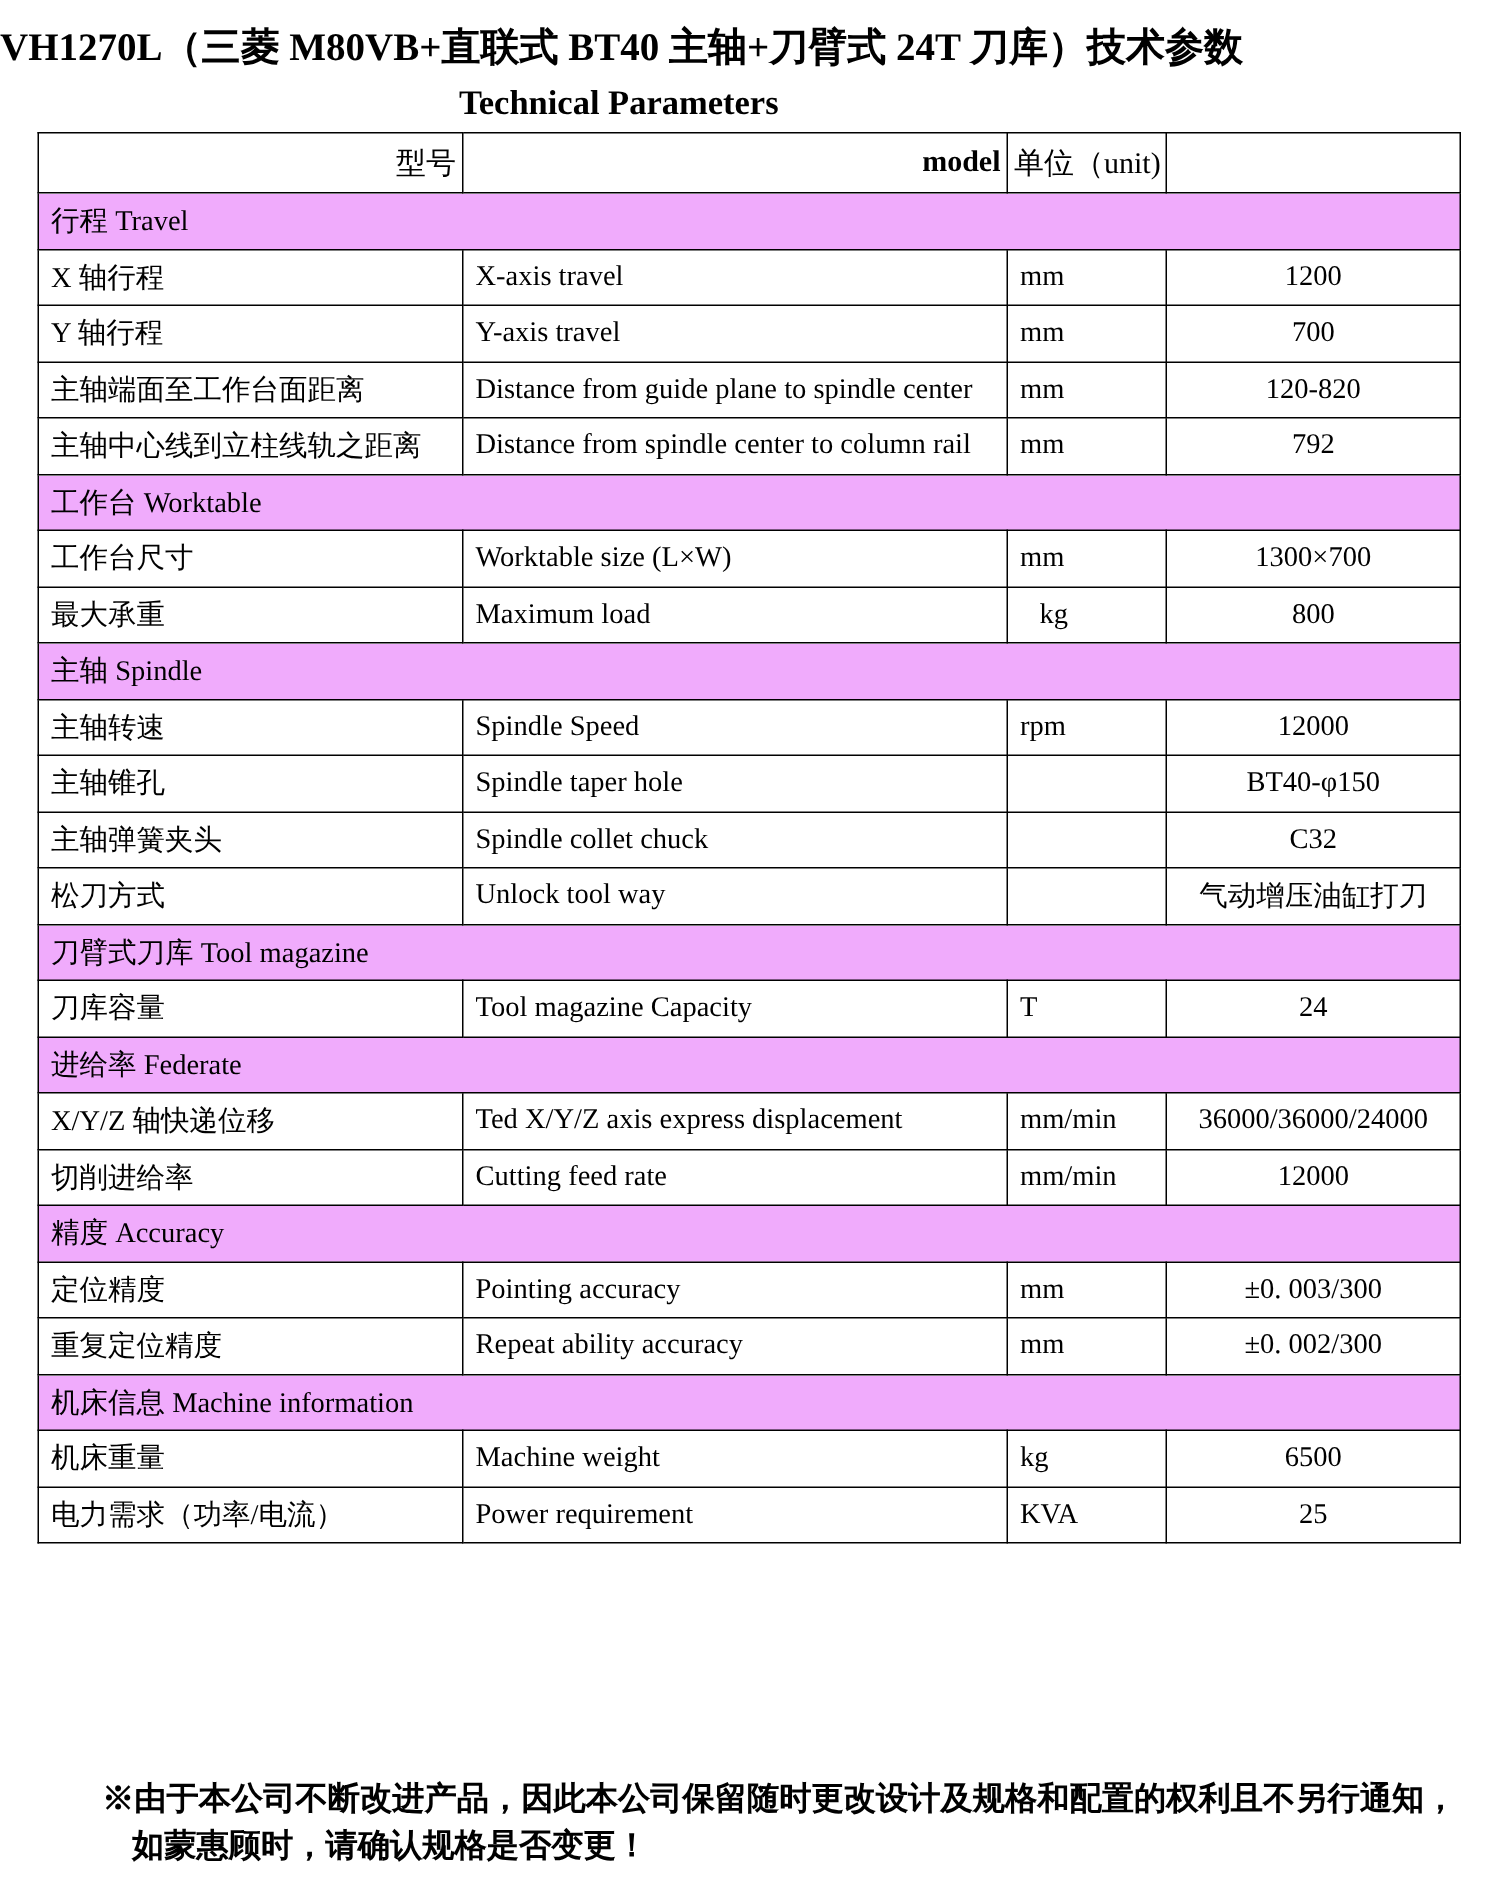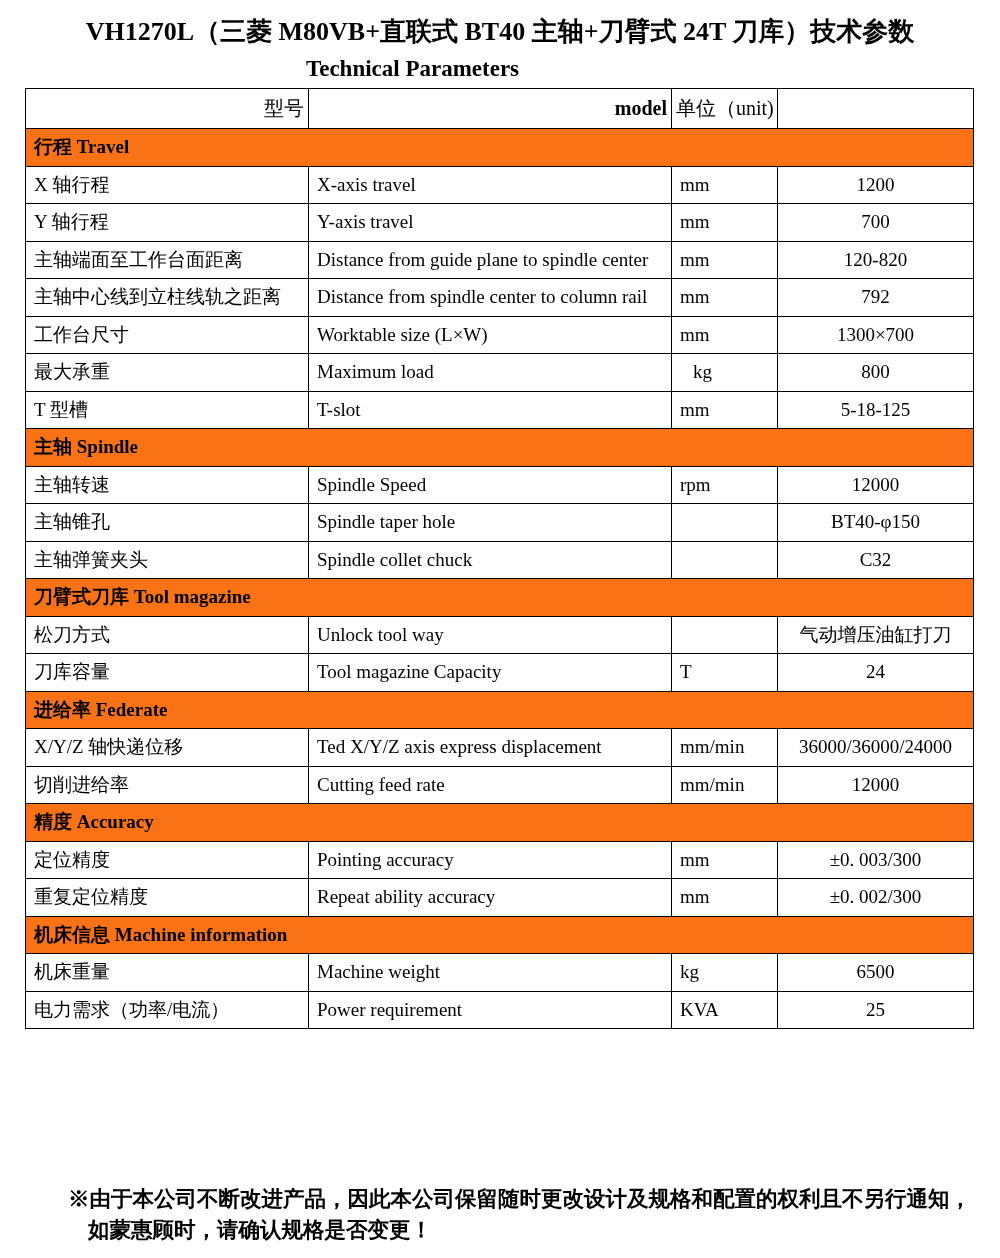--- a/index.html
+++ b/index.html
@@ -13,21 +13,21 @@
     font-family: "Liberation Serif", "DejaVu Serif", serif;
     color: #000000;
     position: relative;
     overflow: hidden;
   }
   .page-title {
     position: absolute;
     top: 14px;
     left: 0;
     width: 1000px;
-    text-align: center;
+    text-align: left;
     font-size: 26px;
     font-weight: bold;
     white-space: nowrap;
   }
   .page-subtitle {
     position: absolute;
     top: 56px;
     left: 0;
     width: 825px;
     text-align: center;
@@ -52,22 +52,22 @@
   }
   tr.header-row { height: 40px; }
   tr.header-row td {
     text-align: right;
     font-size: 20px;
     padding: 0 4px;
   }
   tr.header-row td.th-model { font-weight: bold; }
   tr.body-row { height: 37.5px; }
   td.section {
-    background: #f97316;
-    font-weight: bold;
+    background: #f0abfc;
+    font-weight: normal;
     font-size: 20px;
   }
   td.cell-value { padding-left: 10px; text-align: center; }
   td.cell-unit.indent { padding-left: 21px; }
   .footnote {
     position: absolute;
     left: 68px;
     top: 1184px;
     width: 912px;
     font-weight: bold;
@@ -119,38 +119,35 @@
         <td class="cell-unit">mm</td>
         <td class="cell-value">120-820</td>
       </tr>
       <tr class="body-row">
         <td class="cell-cn">主轴中心线到立柱线轨之距离</td>
         <td class="cell-en">Distance from spindle center to column rail</td>
         <td class="cell-unit">mm</td>
         <td class="cell-value">792</td>
       </tr>
       <tr class="body-row">
+        <td colspan="4" class="section">工作台 Worktable</td>
+      </tr>
+      <tr class="body-row">
         <td class="cell-cn">工作台尺寸</td>
         <td class="cell-en">Worktable size (L×W)</td>
         <td class="cell-unit">mm</td>
         <td class="cell-value">1300×700</td>
       </tr>
       <tr class="body-row">
         <td class="cell-cn">最大承重</td>
         <td class="cell-en">Maximum load</td>
         <td class="cell-unit indent">kg</td>
         <td class="cell-value">800</td>
       </tr>
       <tr class="body-row">
-        <td class="cell-cn">T 型槽</td>
-        <td class="cell-en">T-slot</td>
-        <td class="cell-unit">mm</td>
-        <td class="cell-value">5-18-125</td>
-      </tr>
-      <tr class="body-row">
         <td colspan="4" class="section">主轴 Spindle</td>
       </tr>
       <tr class="body-row">
         <td class="cell-cn">主轴转速</td>
         <td class="cell-en">Spindle Speed</td>
         <td class="cell-unit">rpm</td>
         <td class="cell-value">12000</td>
       </tr>
       <tr class="body-row">
         <td class="cell-cn">主轴锥孔</td>
@@ -158,29 +155,29 @@
         <td class="cell-unit"></td>
         <td class="cell-value">BT40-φ150</td>
       </tr>
       <tr class="body-row">
         <td class="cell-cn">主轴弹簧夹头</td>
         <td class="cell-en">Spindle collet chuck</td>
         <td class="cell-unit"></td>
         <td class="cell-value">C32</td>
       </tr>
       <tr class="body-row">
-        <td colspan="4" class="section">刀臂式刀库 Tool magazine</td>
-      </tr>
-      <tr class="body-row">
         <td class="cell-cn">松刀方式</td>
         <td class="cell-en">Unlock tool way</td>
         <td class="cell-unit"></td>
         <td class="cell-value">气动增压油缸打刀</td>
       </tr>
       <tr class="body-row">
+        <td colspan="4" class="section">刀臂式刀库 Tool magazine</td>
+      </tr>
+      <tr class="body-row">
         <td class="cell-cn">刀库容量</td>
         <td class="cell-en">Tool magazine Capacity</td>
         <td class="cell-unit">T</td>
         <td class="cell-value">24</td>
       </tr>
       <tr class="body-row">
         <td colspan="4" class="section">进给率 Federate</td>
       </tr>
       <tr class="body-row">
         <td class="cell-cn">X/Y/Z 轴快递位移</td>

